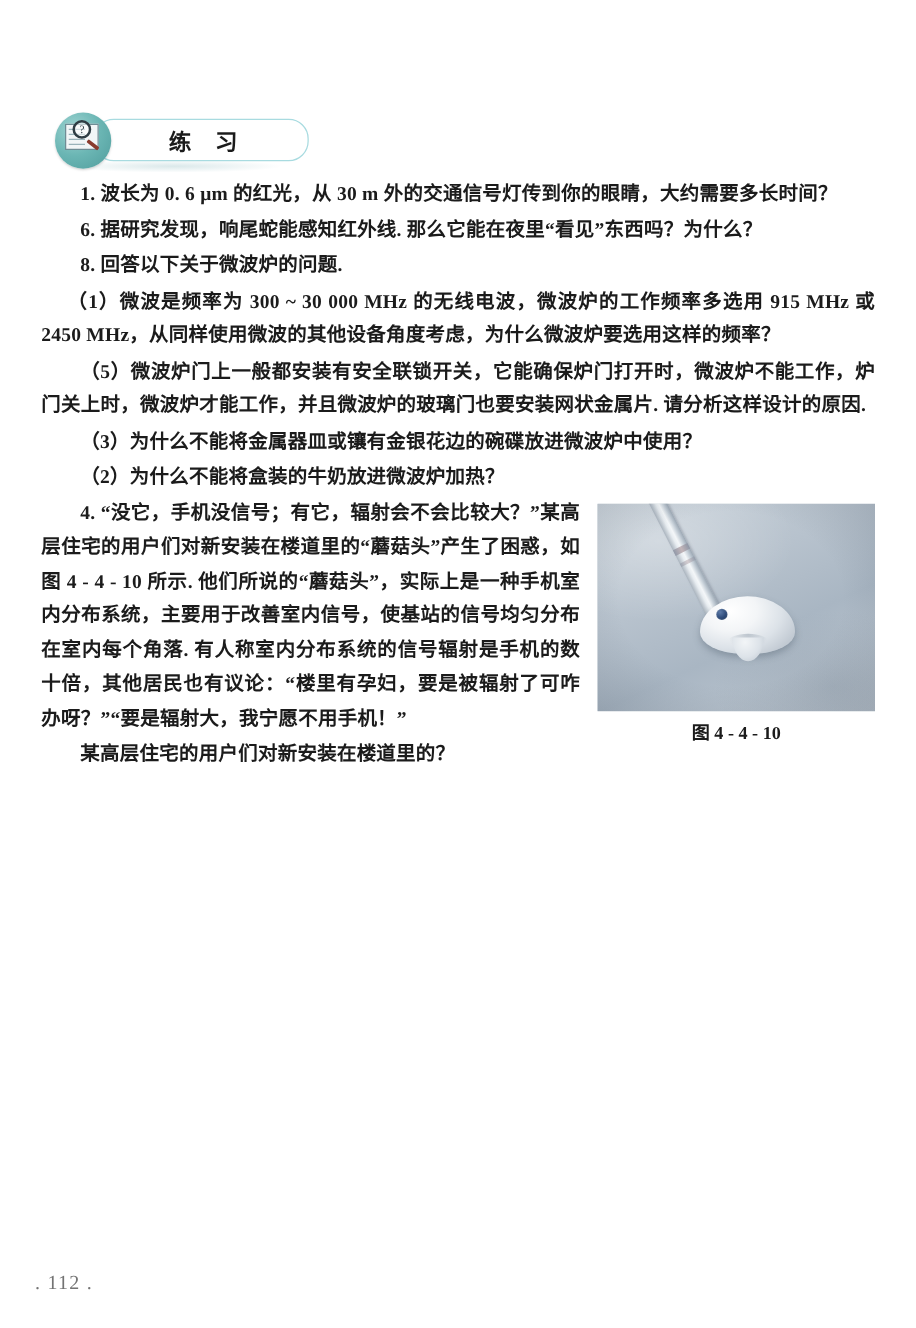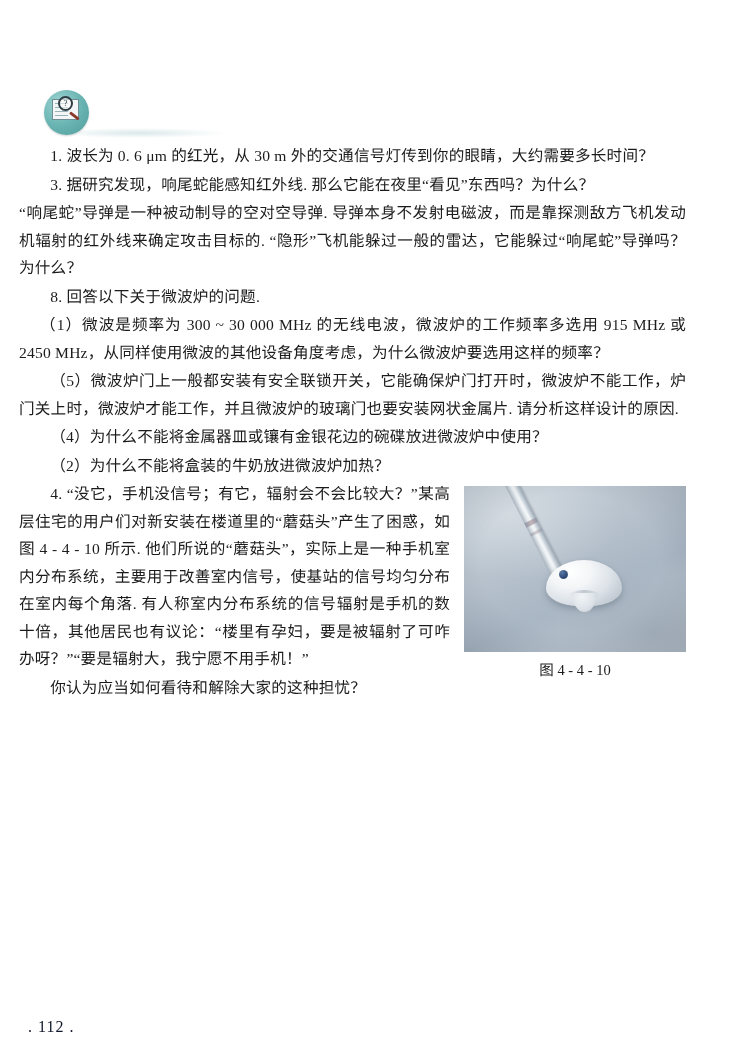--- a/index.html
+++ b/index.html
@@ -120,23 +120,24 @@
     top: 38px;
     width: 170px;
     height: 10px;
     background: radial-gradient(ellipse at center, rgba(150,190,195,0.35) 0%, rgba(255,255,255,0) 72%);
     z-index: 1;
   }
 
   
   .content {
     position: absolute;
-    left: 19px;
+    left: 33px;
     top: 142px;
     width: 667px;
+    font-weight: bold;
   }
 
   p.para {
     margin: 0 0 1px 0;
     font-size: 15.6px;
     line-height: 27.5px;
     text-align: justify;
     text-justify: inter-ideograph;
     letter-spacing: 0.2px;
   }
@@ -271,21 +272,21 @@
     color: #1b1b1b;
   }
 
   
   .page-number {
     position: absolute;
     left: 28px;
     bottom: 26px;
     font-size: 16px;
     letter-spacing: 1px;
-    color: #0f172a;
+    color: #737373;
   }
 
   .clearfix::after {
     content: "";
     display: block;
     clear: both;
   }
 </style>
 </head>
 <body>
@@ -296,37 +297,39 @@
     <div class="badge-shadow"></div>
 
     <div class="badge-circle">
       <div class="badge-card">
         <div class="lines"></div>
       </div>
       <div class="badge-lens">?</div>
       <div class="badge-handle"></div>
     </div>
 
+    <div class="badge-pill">
+      <span class="badge-pill-text">练 习</span>
+    </div>
   </div>
 
   <div class="content clearfix">
 
     <p class="para indent">1. 波长为 0. 6 μm 的红光，从 30 m 外的交通信号灯传到你的眼睛，大约需要多长时间？</p>
 
-    <p class="para indent">3. 据研究发现，响尾蛇能感知红外线. 那么它能在夜里“看见”东西吗？为什么？</p>
-
-    <p class="para noindent">“响尾蛇”导弹是一种被动制导的空对空导弹. 导弹本身不发射电磁波，而是靠探测敌方飞机发动机辐射的红外线来确定攻击目标的. “隐形”飞机能躲过一般的雷达，它能躲过“响尾蛇”导弹吗？为什么？</p>
+    <p class="para indent">6. 据研究发现，响尾蛇能感知红外线. 那么它能在夜里“看见”东西吗？为什么？</p>
+
 
     <p class="para indent">8. 回答以下关于微波炉的问题.</p>
 
     <p class="para hang">（1）微波是频率为 300 ~ 30 000 MHz 的无线电波，微波炉的工作频率多选用 915 MHz 或 2450 MHz，从同样使用微波的其他设备角度考虑，为什么微波炉要选用这样的频率？</p>
 
     <p class="para indent">（5）微波炉门上一般都安装有安全联锁开关，它能确保炉门打开时，微波炉不能工作，炉门关上时，微波炉才能工作，并且微波炉的玻璃门也要安装网状金属片. 请分析这样设计的原因.</p>
 
-    <p class="para indent">（4）为什么不能将金属器皿或镶有金银花边的碗碟放进微波炉中使用？</p>
+    <p class="para indent">（3）为什么不能将金属器皿或镶有金银花边的碗碟放进微波炉中使用？</p>
 
     <p class="para indent">（2）为什么不能将盒装的牛奶放进微波炉加热？</p>
 
     <div class="figure">
       <div class="photo">
         <div class="photo-bg"></div>
         <div class="cable">
           <div class="cable-band"></div>
           <div class="cable-band second"></div>
         </div>
@@ -335,19 +338,19 @@
           <div class="antenna-foot"></div>
           <div class="antenna-dot"></div>
         </div>
         <div class="photo-vignette"></div>
       </div>
       <div class="fig-caption">图 4 - 4 - 10</div>
     </div>
 
     <p class="para indent">4. “没它，手机没信号；有它，辐射会不会比较大？”某高层住宅的用户们对新安装在楼道里的“蘑菇头”产生了困惑，如图 4 - 4 - 10 所示. 他们所说的“蘑菇头”，实际上是一种手机室内分布系统，主要用于改善室内信号，使基站的信号均匀分布在室内每个角落. 有人称室内分布系统的信号辐射是手机的数十倍，其他居民也有议论：“楼里有孕妇，要是被辐射了可咋办呀？”“要是辐射大，我宁愿不用手机！”</p>
 
-    <p class="para indent">你认为应当如何看待和解除大家的这种担忧？</p>
+    <p class="para indent">某高层住宅的用户们对新安装在楼道里的？</p>
 
   </div>
 
   <div class="page-number">. 112 .</div>
 
 </div>
 
 </body></html>

